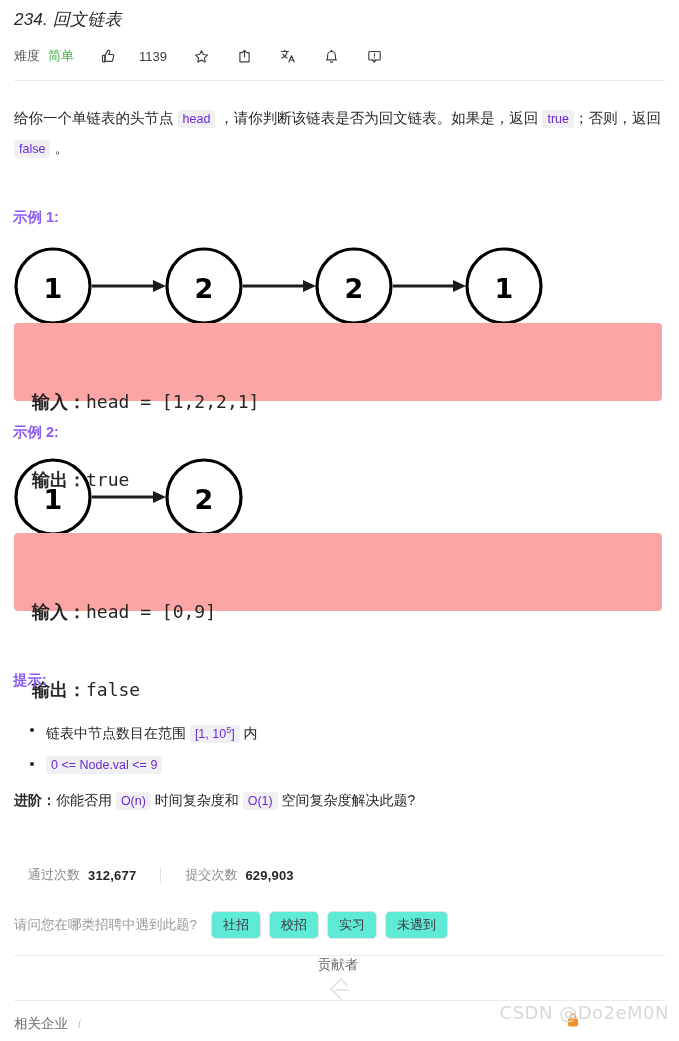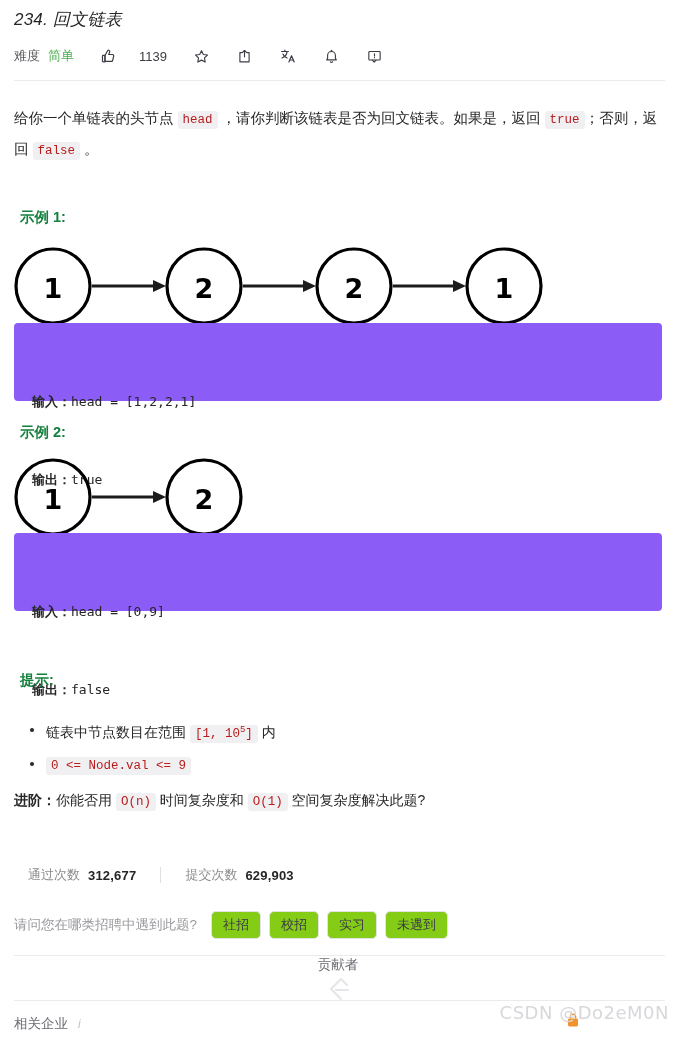--- a/index.html
+++ b/index.html
@@ -82,51 +82,51 @@
   .desc {
     position: absolute;
     left: 14px;
     top: 104px;
     width: 648px;
     font-size: 14.5px;
     line-height: 29px;
     color: #262626;
   }
   code.inl {
-    font-family: Liberation Mono, monospace;
+    font-family: Liberation Sans, sans-serif;
     font-size: 12.5px;
     background: #f0f0f2;
     border-radius: 3px;
     padding: 2px 5px;
-    color: #b91c1c;
+    color: #6d28d9;
     white-space: nowrap;
   }
 
   .sec-head {
     position: absolute;
-    left: 20px;
+    left: 13px;
     font-size: 14.5px;
     font-weight: bold;
-    color: #15803d;
+    color: #8b5cf6;
   }
 
   
   .ll { position: absolute; left: 8px; }
 
   
   .codeblock {
     position: absolute;
     left: 14px;
     width: 648px;
     box-sizing: border-box;
-    background: #8b5cf6;
+    background: #fca5a5;
     border-radius: 4px;
     padding: 14px 18px;
     font-family: "DejaVu Sans Mono", "Liberation Mono", monospace;
-    font-size: 13px;
+    font-size: 18px;
     line-height: 26px;
     color: #262626;
     white-space: pre;
   }
   .codeblock b { font-weight: 700; font-family: "Liberation Sans", sans-serif; }
 
   
   ul.hints {
     position: absolute;
     left: 14px;
@@ -185,21 +185,21 @@
     align-items: center;
   }
   .survey .q { font-size: 13.5px; color: #9a9a9e; margin-right: 14px; }
   .tagbtn {
     font-size: 13px;
     color: #3c3c45;
     border: 1px solid #e3e3e6;
     border-radius: 5px;
     padding: 4px 11px;
     margin-right: 8px;
-    background: #84cc16;
+    background: #5eead4;
     cursor: pointer;
     line-height: 18px;
   }
 
   
   .frow {
     position: absolute;
     left: 14px;
     width: 648px;
     height: 46px;

